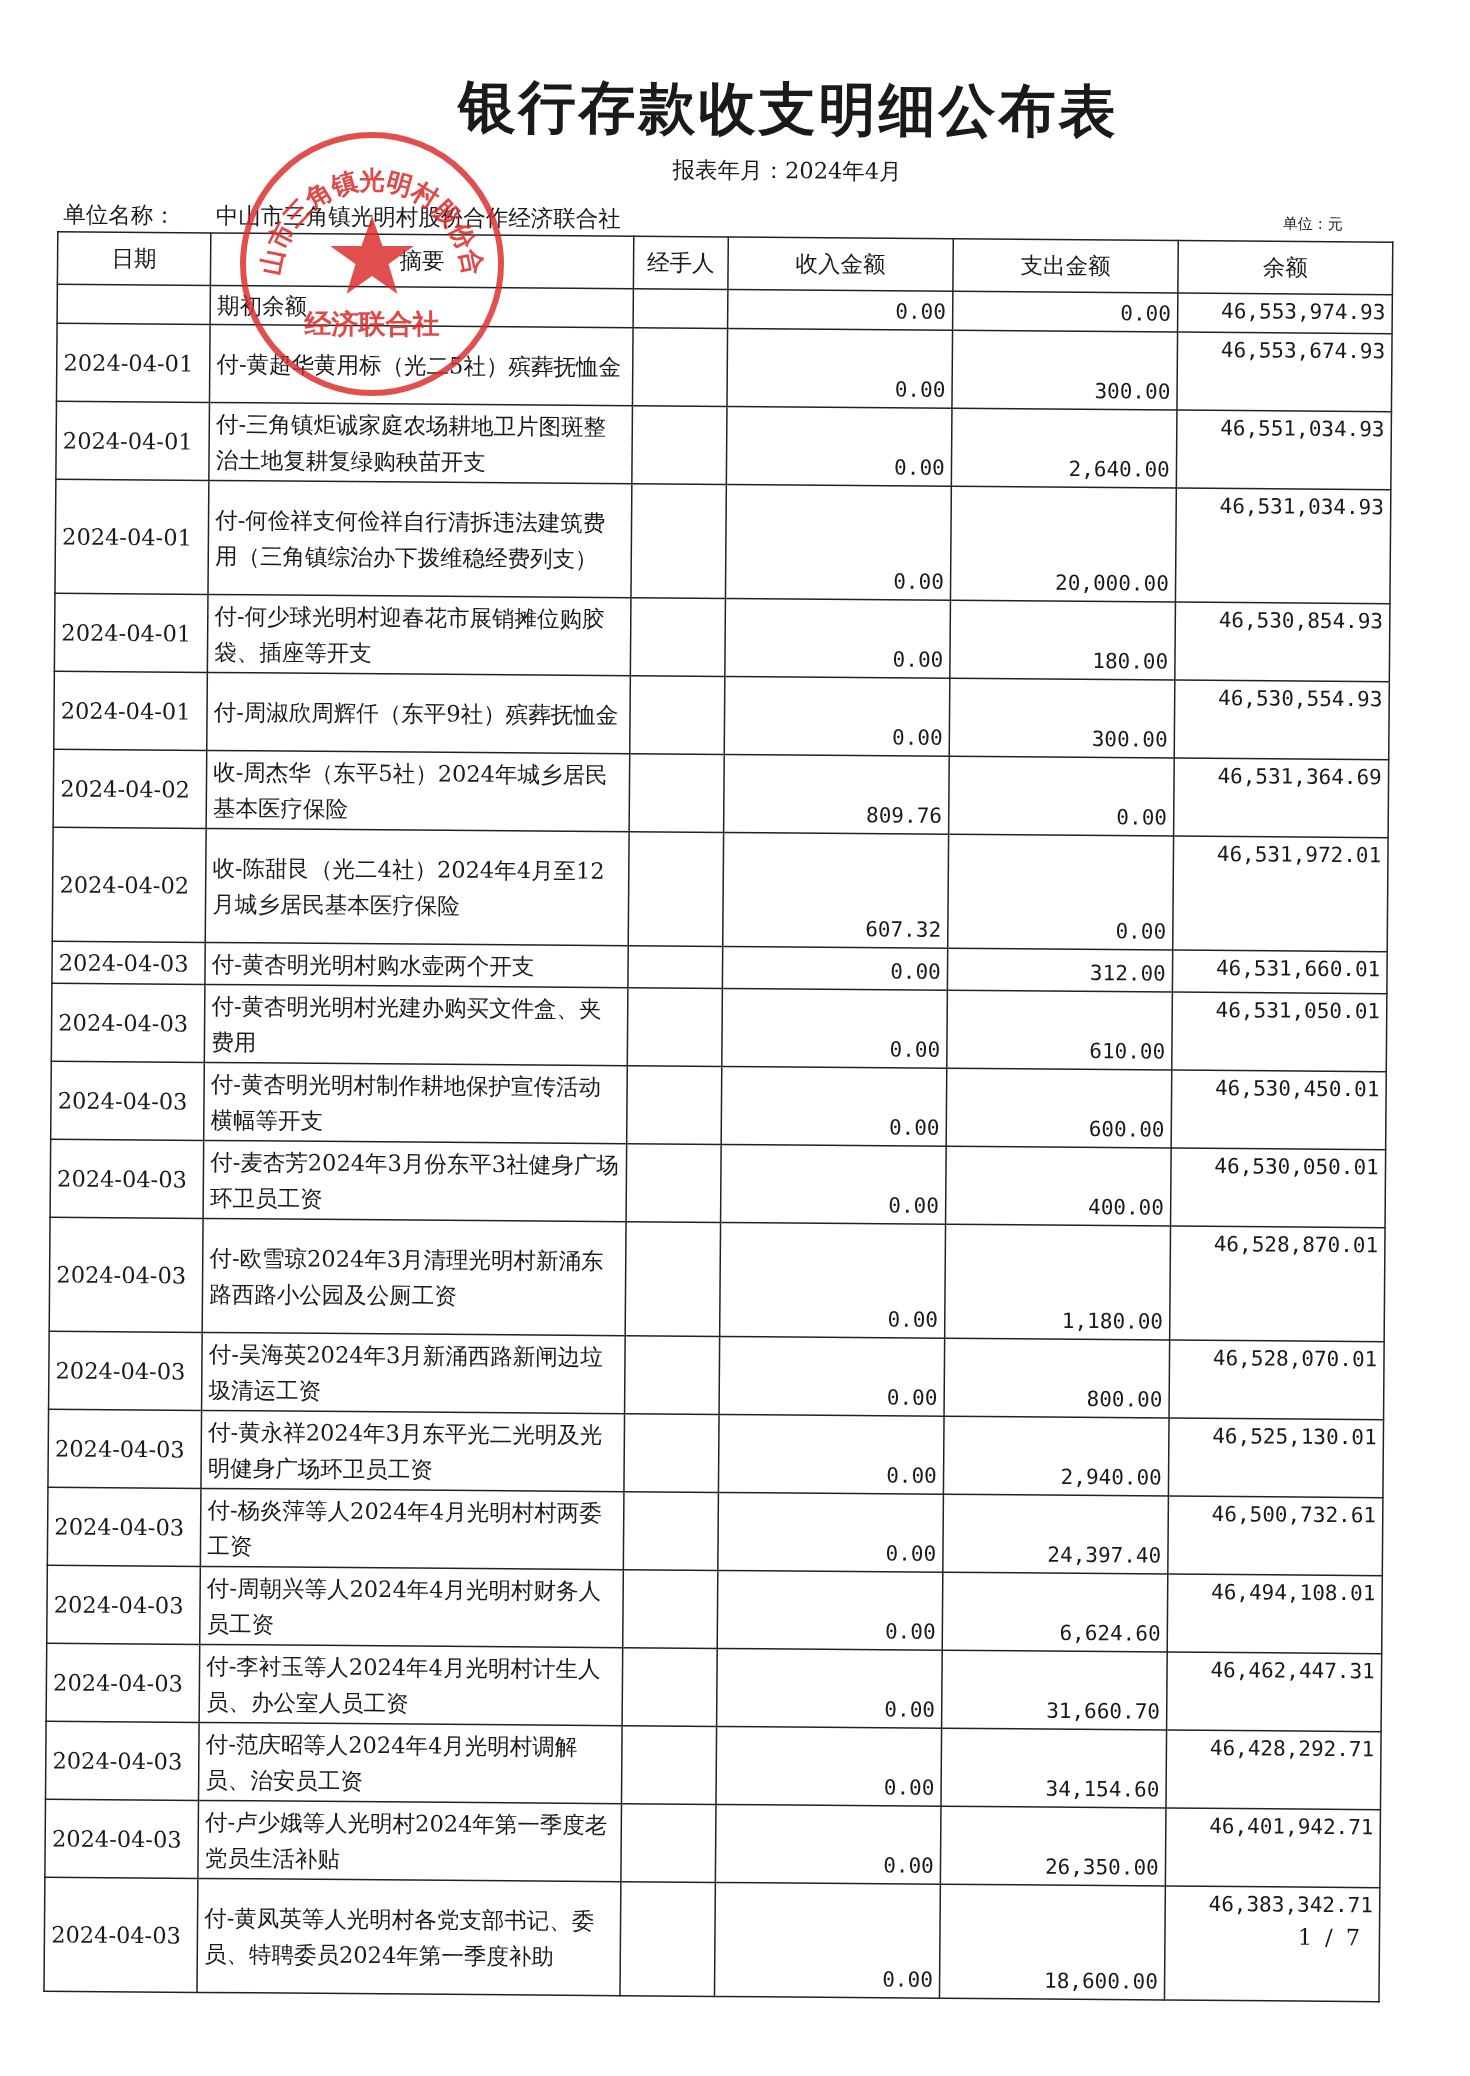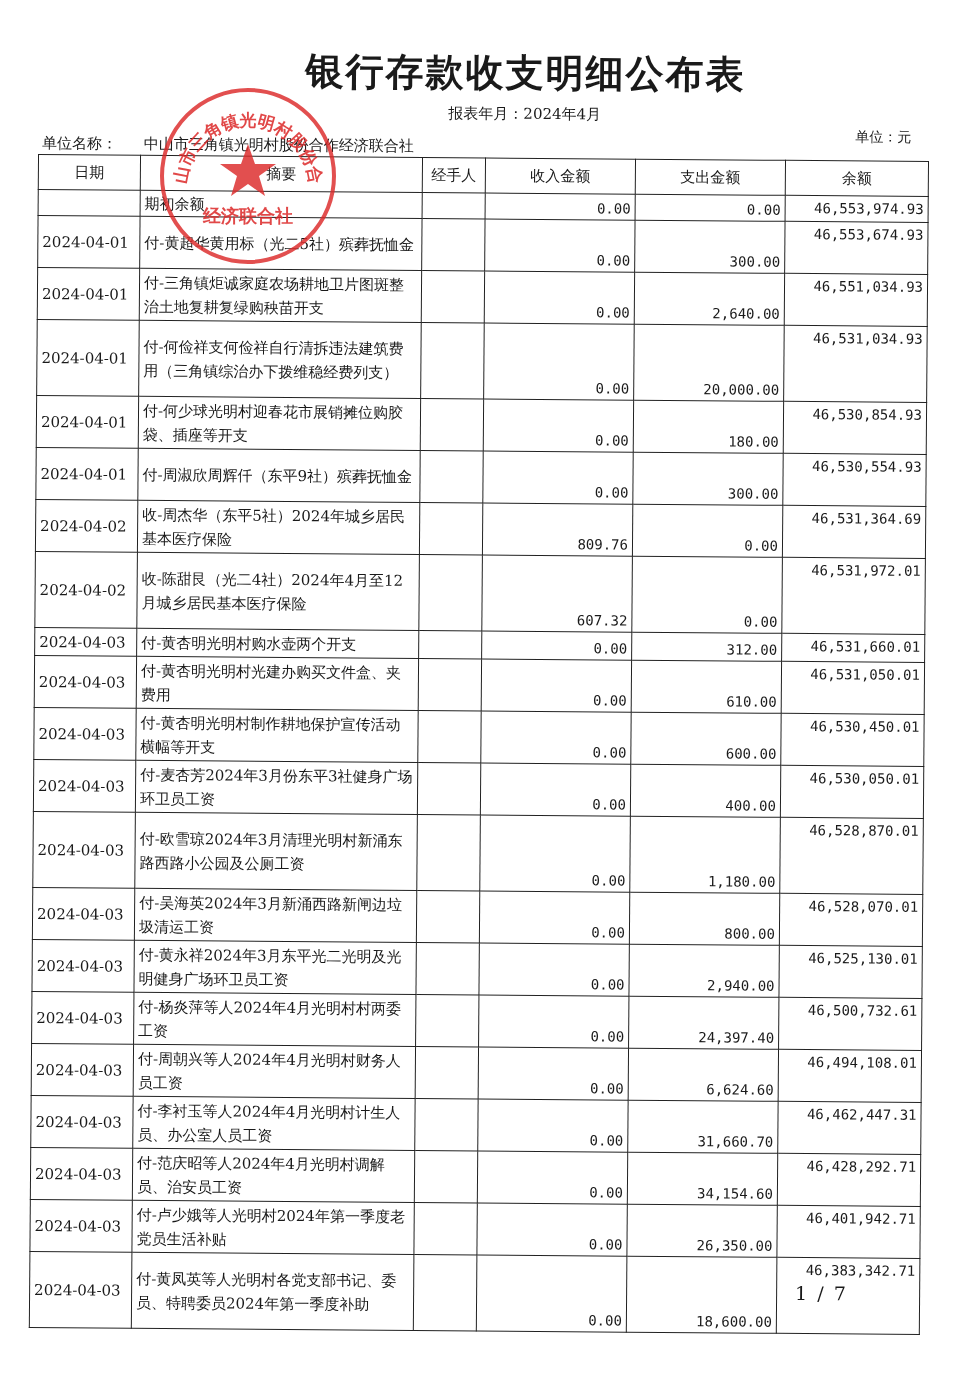--- a/index.html
+++ b/index.html
@@ -6,32 +6,32 @@
   body { width: 980px; height: 1384px; position: relative; overflow: hidden;
          font-family: "DejaVu Serif", "Liberation Serif", serif; color: #1a1a1a; }
   .page { position: absolute; left: 0; top: 0; width: 980px; height: 1384px;
           transform: rotate(0.45deg); transform-origin: 40px 160px; }
   .title { position: absolute; left: 0; right: 0; top: 44px; text-align: center;
            font-size: 38px; font-weight: bold; letter-spacing: 2px; padding-left: 70px;
            font-family: "DejaVu Sans", "Liberation Sans", sans-serif; }
   .period { position: absolute; left: 448px; top: 101px; font-size: 15px; }
   .unit-name { position: absolute; left: 42px; top: 134px; font-size: 15px; }
   .unit-name .lbl { margin-right: 22px; }
-  .unit { position: absolute; left: 855px; top: 122px; font-size: 14px; }
+  .unit { position: absolute; left: 855px; top: 136px; font-size: 10px; }
   table.ledger { position: absolute; left: 38px; top: 154px; border-collapse: collapse;
                  width: 890px; table-layout: fixed; }
   table.ledger th, table.ledger td { border: 1.4px solid #222; padding: 0 4px;
                  font-size: 15px; font-weight: normal; }
   table.ledger th { height: 34px; text-align: center; }
   table.ledger td.date { text-align: left; vertical-align: middle; }
   table.ledger td.desc { text-align: left; line-height: 24px; vertical-align: middle; }
   table.ledger td.num { text-align: right; vertical-align: bottom; padding-bottom: 3px;
                  font-family: "DejaVu Sans Mono", "Liberation Mono", monospace; font-size: 14px; }
   table.ledger td.bal { vertical-align: top; padding-top: 4px; }
-  .pager { position: absolute; left: 804px; top: 1276px; font-size: 19px; word-spacing: 4px; }
+  .pager { position: absolute; left: 874px; top: 1276px; font-size: 15px; word-spacing: 4px; }
   .stamp { position: absolute; left: 160px; top: 88px; width: 168px; height: 168px;
            border: 4px solid rgba(220,40,40,0.82); border-radius: 50%; pointer-events: none; }
   .stamp svg { width: 100%; height: 100%; }
 </style>
 </head>
 <body>
 
 <div class="page">
   <div class="title">银行存款收支明细公布表</div>
   <div class="period">报表年月：2024年4月</div>

